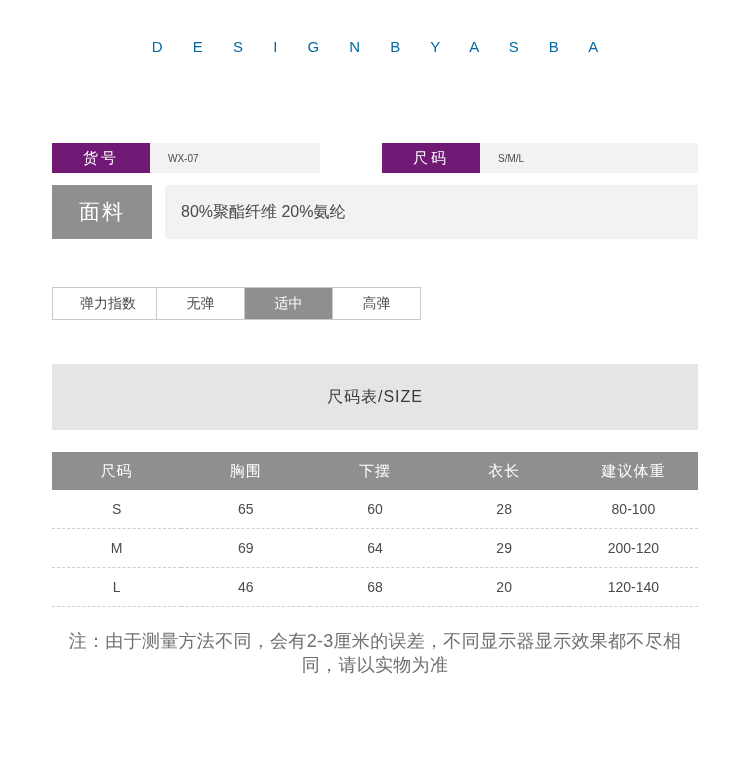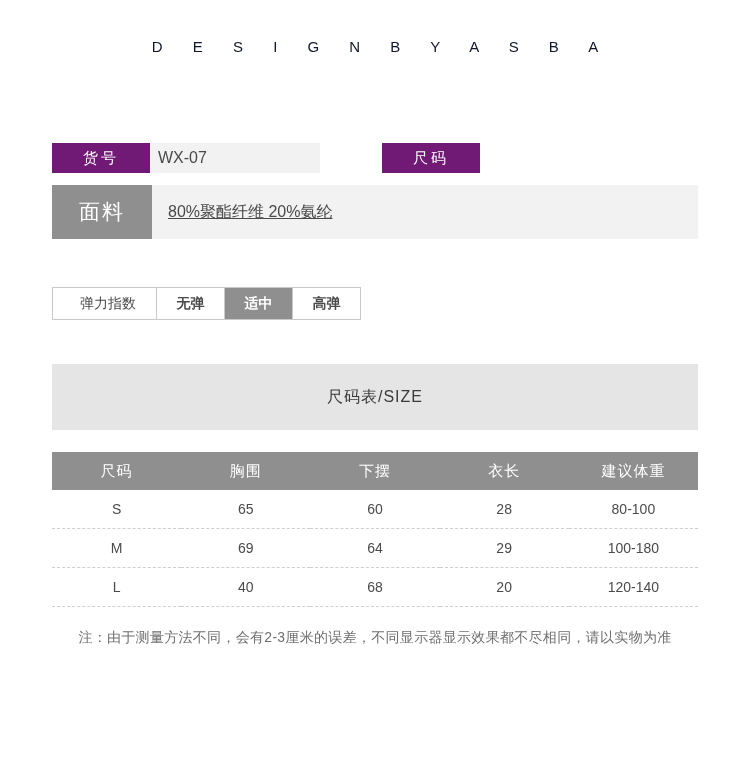--- a/index.html
+++ b/index.html
@@ -15,21 +15,21 @@
     position: relative;
     overflow: hidden;
   }
 
   
   .brand-line {
     text-align: center;
     margin-top: 38px;
     font-size: 15px;
     letter-spacing: 13px;
-    color: #0f172a;
+    color: #0369a1;
     font-weight: 400;
     padding-left: 13px;
   }
 
   
   .info-wrap {
     margin: 88px 52px 0 52px;
   }
   .info-row {
     display: flex;
@@ -47,33 +47,34 @@
     box-sizing: border-box;
   }
   .lbl-sm {
     width: 98px;
     height: 30px;
   }
   .val {
     background: #f2f2f2;
     display: flex;
     align-items: center;
-    font-size: 16px;
-    color: #4a4a4a;
-    padding-left: 8px;
+    font-size: 10px;
+    color: #4a4a4a;
+    padding-left: 18px;
     box-sizing: border-box;
     height: 30px;
   }
   .val-code { width: 170px; }
   .spacer-mid { width: 62px; }
   .val-size { flex: 1; }
 
   .fabric-row {
     display: flex;
     margin-top: 12px;
+    gap: 13px;
   }
   .fabric-lbl {
     width: 100px;
     height: 54px;
     background: #8f8f8f;
     color: #fff;
     display: flex;
     align-items: center;
     justify-content: center;
     font-size: 21px;
@@ -82,21 +83,20 @@
   .fabric-val {
     flex: 1;
     height: 54px;
     background: #f2f2f2;
     display: flex;
     align-items: center;
     padding-left: 16px;
     font-size: 16px;
     color: #4a4a4a;
     box-sizing: border-box;
-    text-decoration: underline;
   }
 
   
   .index-area {
     margin: 48px 52px 0 52px;
     display: flex;
     justify-content: space-between;
   }
   .index-table {
     border-collapse: collapse;
@@ -107,22 +107,21 @@
     text-align: center;
     font-size: 14px;
     color: #4a4a4a;
     box-sizing: border-box;
   }
   .index-table td.head {
     width: 104px;
     padding-left: 8px;
   }
   .index-table td.opt {
-    width: 68px;
-    font-weight: bold;
+    width: 88px;
   }
   .index-table td.sel {
     background: #8f8f8f;
     color: #ffffff;
   }
 
   
   .size-title-band {
     margin: 44px 52px 0 52px;
     height: 66px;
@@ -158,37 +157,38 @@
     color: #4a4a4a;
     border-bottom: 1px dashed #cfcfcf;
   }
   .size-table tbody tr:last-child td {
     border-bottom: 1px dashed #cfcfcf;
   }
 
   .note {
     margin: 22px 52px 0 52px;
     text-align: center;
-    font-size: 14px;
+    font-size: 18px;
     color: #6f6f6f;
     letter-spacing: 0.3px;
   }
 </style>
 </head>
 <body>
 
 <div class="brand-line">D E S I G N   B Y   A S B A</div>
 
 <div class="info-wrap">
 
   <div class="info-row">
     <div class="lbl lbl-sm">货号</div>
     <div class="val val-code">WX-07</div>
     <div class="spacer-mid"></div>
     <div class="lbl lbl-sm">尺码</div>
+    <div class="val val-size">S/M/L</div>
   </div>
 
   <div class="fabric-row">
     <div class="fabric-lbl">面料</div>
     <div class="fabric-val">80%聚酯纤维  20%氨纶</div>
   </div>
 
 </div>
 
 <div class="index-area">
@@ -231,25 +231,25 @@
       <td>65</td>
       <td>60</td>
       <td>28</td>
       <td>80-100</td>
     </tr>
     <tr>
       <td>M</td>
       <td>69</td>
       <td>64</td>
       <td>29</td>
-      <td>100-180</td>
+      <td>200-120</td>
     </tr>
     <tr>
       <td>L</td>
-      <td>40</td>
+      <td>46</td>
       <td>68</td>
       <td>20</td>
       <td>120-140</td>
     </tr>
   </tbody>
 </table>
 
 <div class="note">注：由于测量方法不同，会有2-3厘米的误差，不同显示器显示效果都不尽相同，请以实物为准</div>
 
 </body></html>

